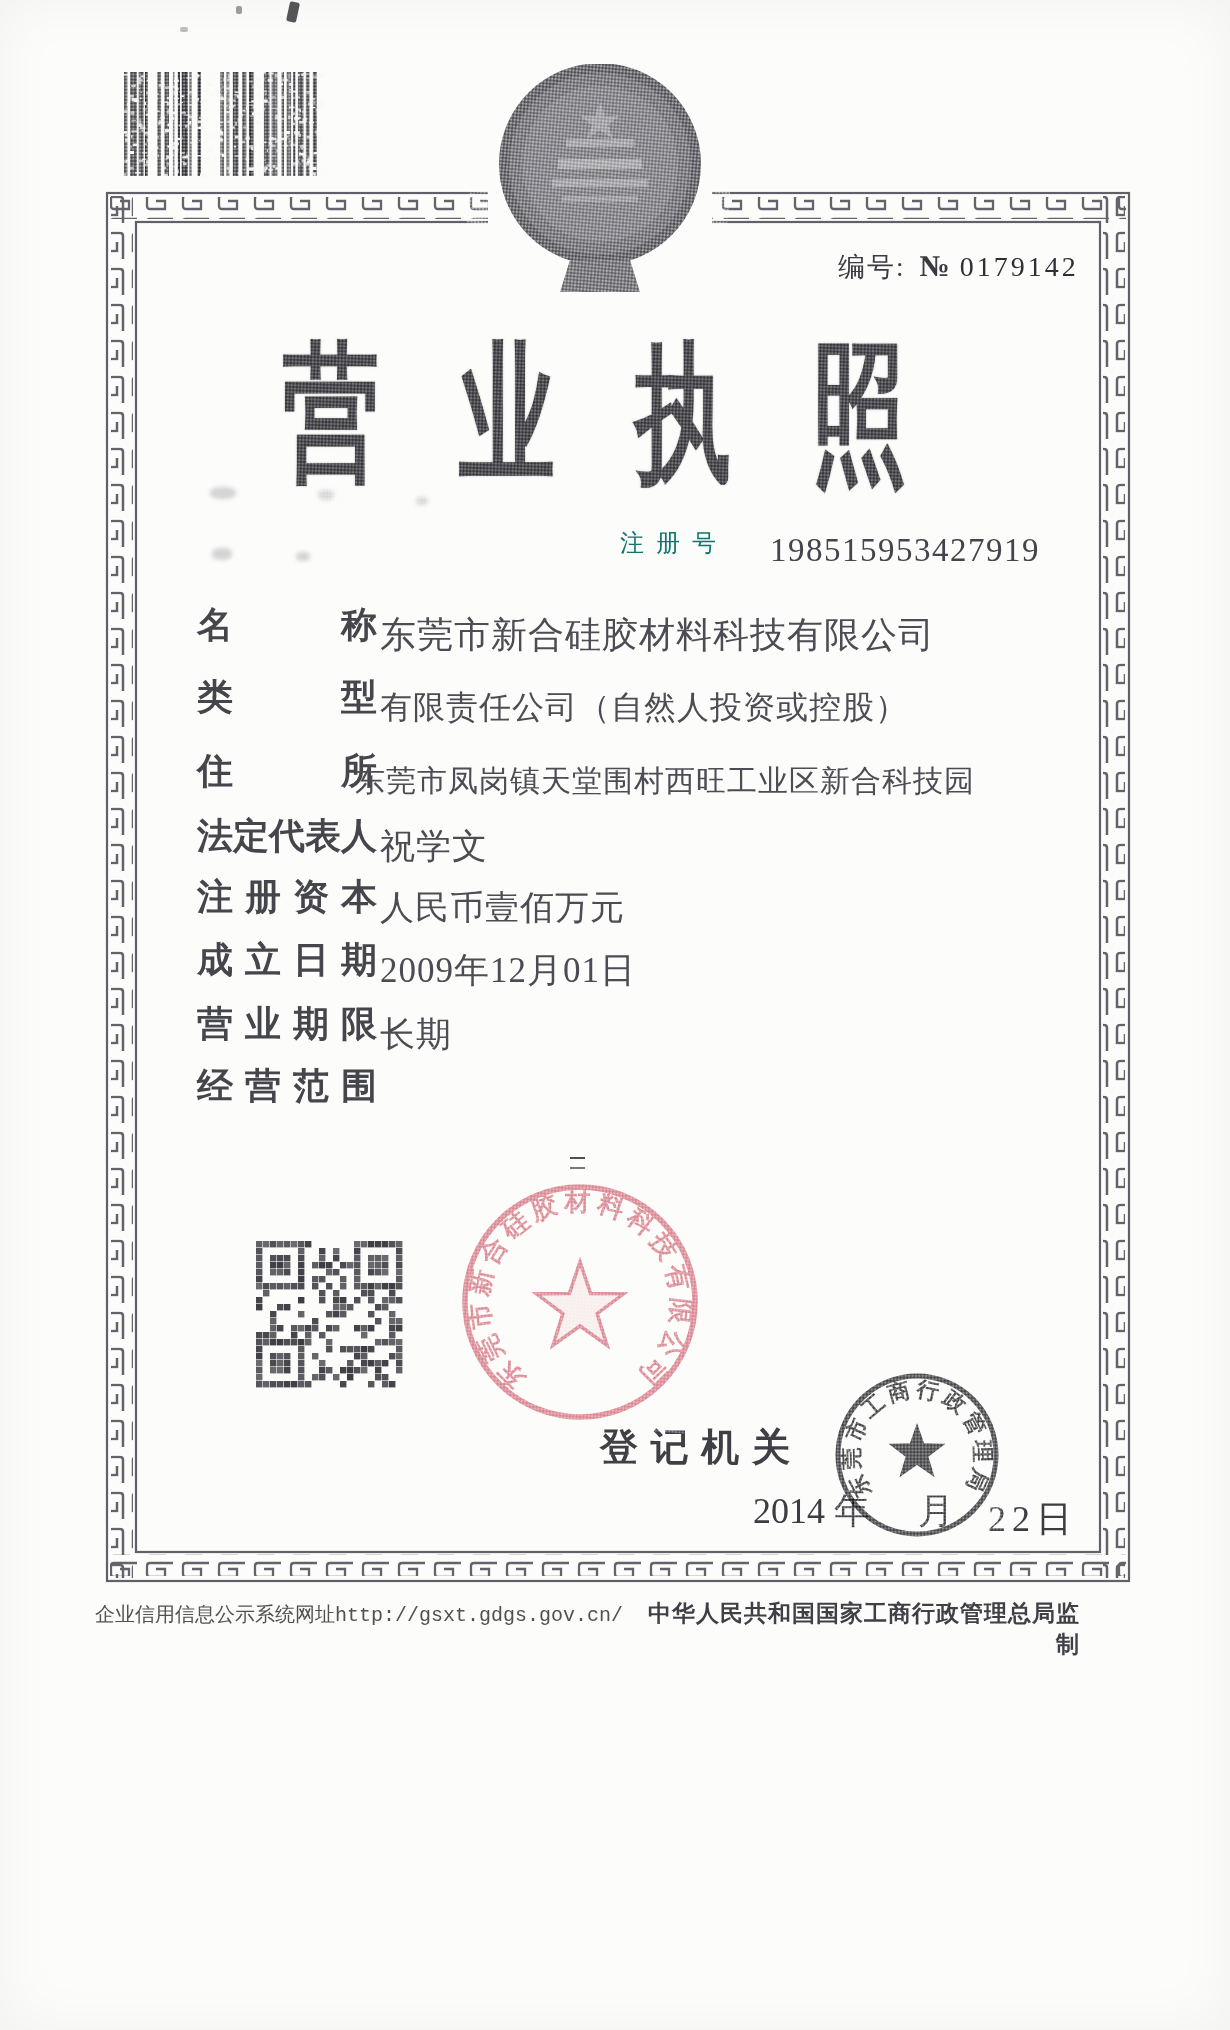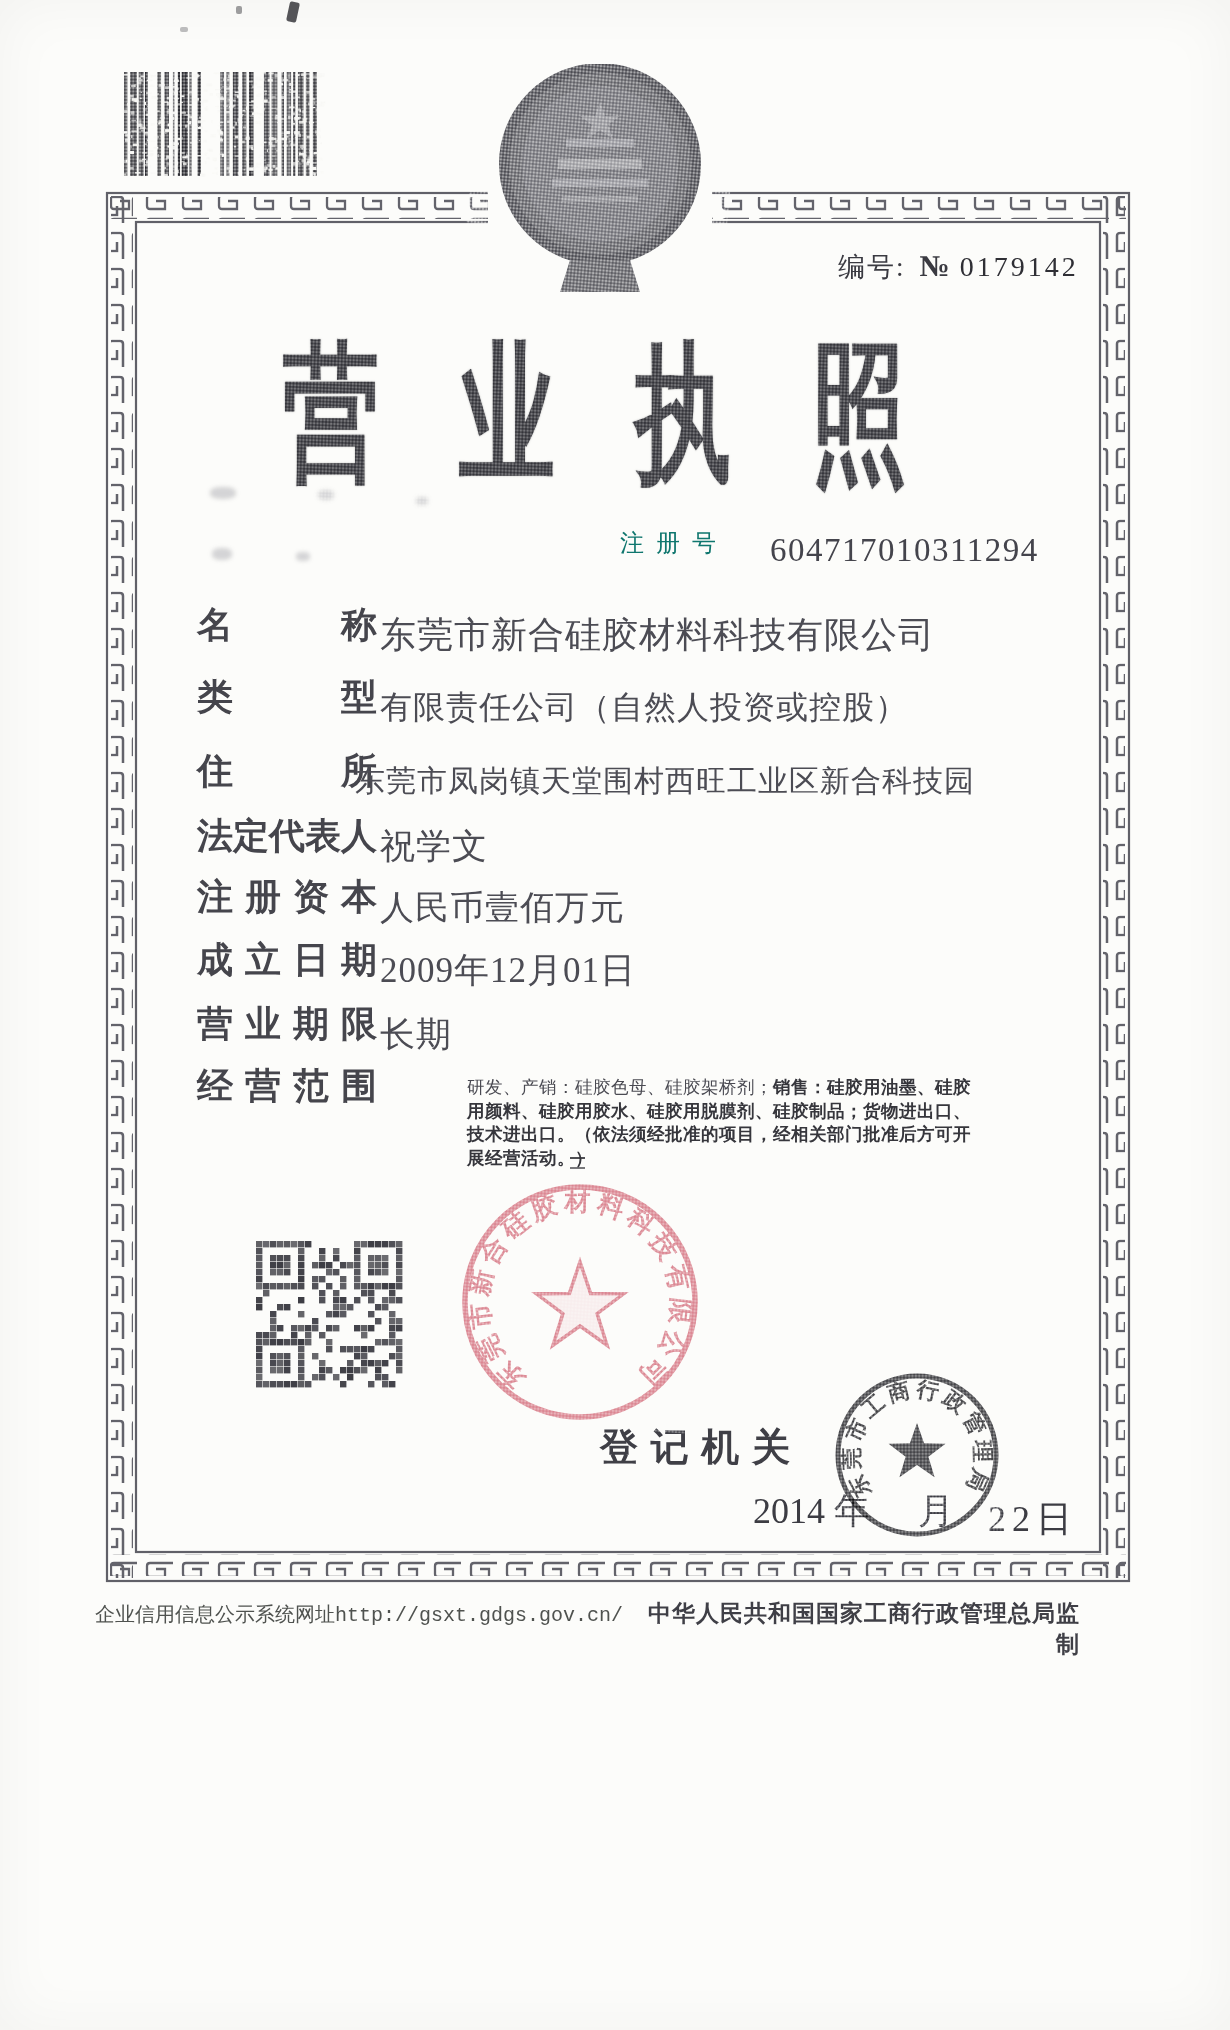--- a/index.html
+++ b/index.html
@@ -540,21 +540,21 @@
   <div class="serial">
     <span class="s-lab">编号:</span>
     <span class="s-no">№</span>
     <span class="s-num">0179142</span>
   </div>
 
   <div class="title">营业执照</div>
 
   <div class="regno">
     <span class="r-lab">注册号</span>
-    <span class="r-val">604717010311294</span>
+    <span class="r-val">198515953427919</span>
   </div>
 
   <div class="sm" style="left:210px;top:487px;width:26px;height:12px;"></div>
   <div class="sm" style="left:318px;top:490px;width:16px;height:10px;"></div>
   <div class="sm" style="left:416px;top:497px;width:12px;height:8px;"></div>
   <div class="sm" style="left:212px;top:548px;width:20px;height:12px;"></div>
   <div class="sm" style="left:296px;top:552px;width:14px;height:9px;"></div>
 
   <div class="row" style="top:605px;">
     <span class="lbl">名称</span>
@@ -579,23 +579,20 @@
   <div class="row" style="top:940px;">
     <span class="lbl">成立日期</span>
     <span class="val" style="left:183px;top:7px;font-size:35px;">2009年12月01日</span>
   </div>
   <div class="row" style="top:1004px;">
     <span class="lbl">营业期限</span>
     <span class="val" style="left:183px;top:7px;font-size:35px;">长期</span>
   </div>
   <div class="row" style="top:1066px;height:130px;">
     <span class="lbl">经营范围</span>
-    <div class="scope">
-      <span class="p1">研发、产销：硅胶色母、硅胶架桥剂；</span><span class="p2">销售：硅胶用油墨、硅胶用颜料、硅胶用胶水、硅胶用脱膜剂、硅胶制品；货物进出口、技术进出口。（依法须经批准的项目，经相关部门批准后方可开展经营活动。）</span>
-    </div>
   </div>
   <div class="scope-mark"></div>
 
   <div class="abs" style="left:256px;top:1241px;">
     <svg id="qr-svg" width="148" height="148" xmlns="http://www.w3.org/2000/svg">
         <rect x="0" y="0" width="6.4" height="6.4" fill="#3c3c43" opacity="0.8130862936959602"></rect>
         <rect x="7" y="0" width="6.4" height="6.4" fill="#3c3c43" opacity="0.7720312613528222"></rect>
         <rect x="14" y="0" width="6.4" height="6.4" fill="#3c3c43" opacity="0.8943202995578758"></rect>
         <rect x="21" y="0" width="6.4" height="6.4" fill="#3c3c43" opacity="0.805638566496782"></rect>
         <rect x="28" y="0" width="6.4" height="6.4" fill="#3c3c43" opacity="0.8439150492777117"></rect>

